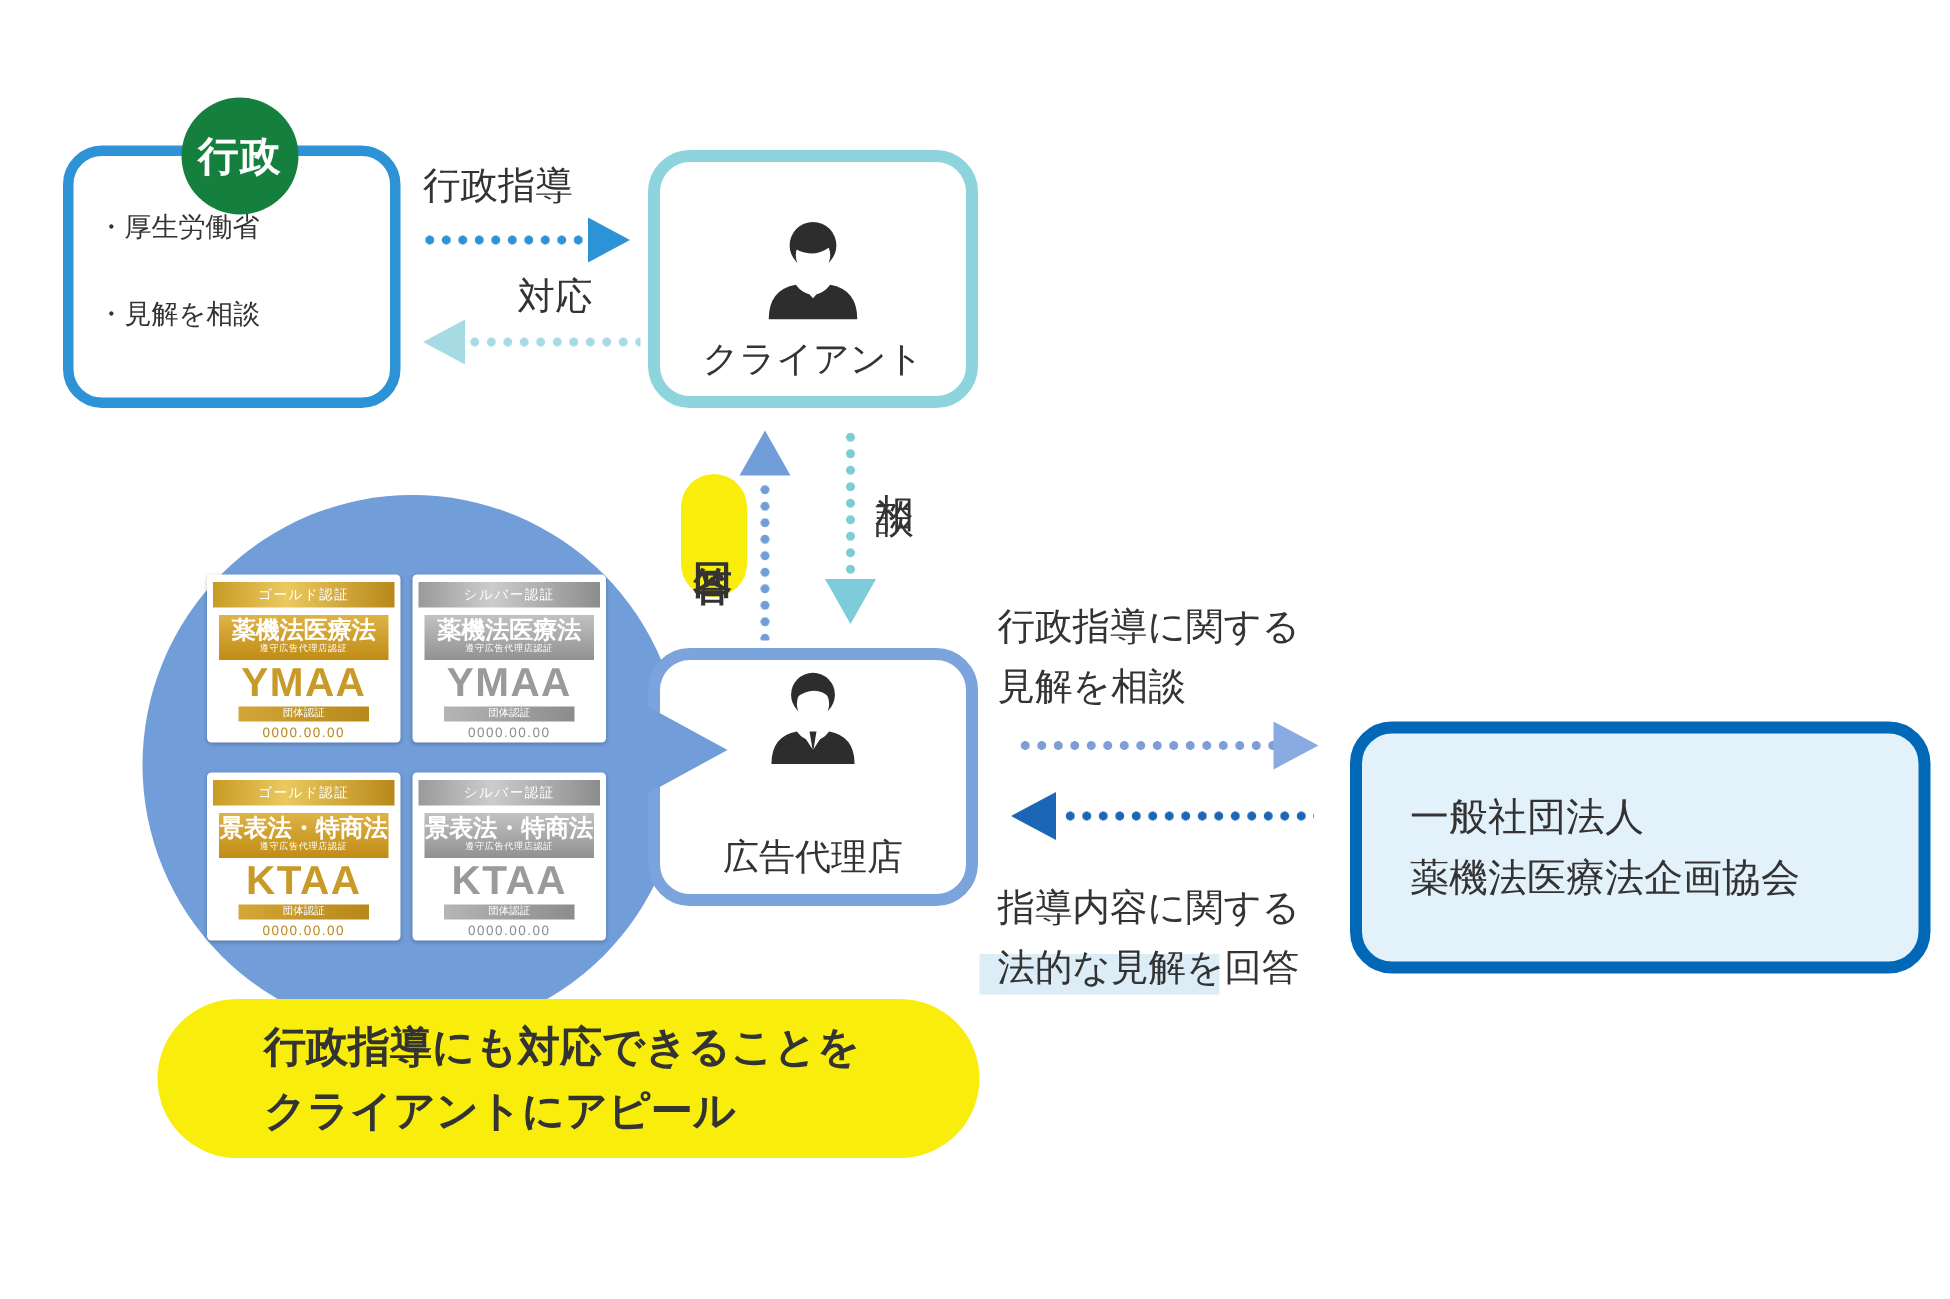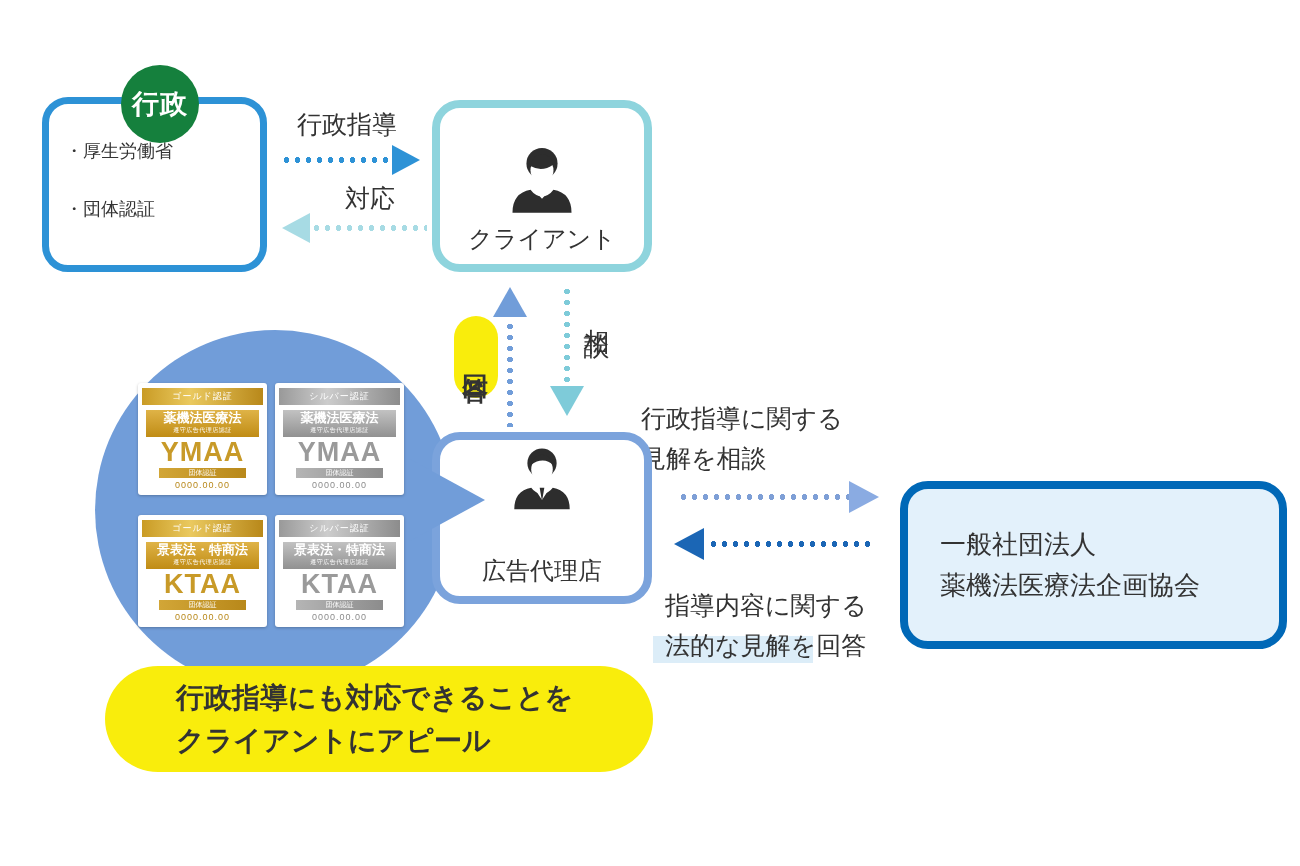--- a/index.html
+++ b/index.html
@@ -40,21 +40,21 @@
                   border-bottom:42px solid transparent;border-left:77px solid #719dd9;z-index:3;}
 
   
   .badges{left:138px;top:383px;width:306px;display:grid;grid-template-columns:129px 129px;
           gap:20px 8px;z-index:2;}
   .badge{background:#fff;border-radius:3px;padding:5px 4px 4px;display:flex;flex-direction:column;
          align-items:center;height:112px;box-sizing:border-box;box-shadow:0 1px 3px rgba(0,0,0,.25);}
   .b-head{width:100%;height:17px;line-height:17px;color:#fff;font-size:9px;text-align:center;
           letter-spacing:1px;}
   .b-plate{margin-top:5px;width:94%;color:#fff;text-align:center;padding:2px 0 3px;}
-  .b-law{font-family:Liberation Mono, monospace;font-weight:bold;font-size:13px;line-height:1.15;}
+  .b-law{font-family:Liberation Serif, serif;font-weight:bold;font-size:16px;line-height:1.15;}
   .b-sub{font-size:6px;line-height:1.1;letter-spacing:.5px;}
   .b-acr{font-weight:bold;font-size:27px;line-height:1.05;letter-spacing:1px;margin-top:1px;}
   .b-ribbon{width:72%;font-size:7px;line-height:10px;color:#fff;text-align:center;margin-top:2px;}
   .b-date{font-size:9px;letter-spacing:1px;margin-top:2px;}
   .gold .b-head  {background:linear-gradient(90deg,#c99b25,#eac95f 40%,#b8881a);}
   .gold .b-plate {background:linear-gradient(180deg,#dfb347,#c08c15);}
   .gold .b-ribbon{background:linear-gradient(90deg,#d2a637,#b8881a);}
   .gold .b-acr{color:#c89a28;} .gold .b-date{color:#b8881a;}
   .silver .b-head  {background:linear-gradient(90deg,#999,#ccc 40%,#8c8c8c);}
   .silver .b-plate {background:linear-gradient(180deg,#c2c2c2,#919191);}
@@ -129,26 +129,26 @@
       </div>
       <div class="b-acr">KTAA</div>
       <div class="b-ribbon">団体認証</div>
       <div class="b-date">0000.00.00</div>
     </div>
   </div>
 
   <div class="abs gov-box">
     <div class="gov-list">
       <div>・厚生労働省</div>
-      <div>・団体認証</div>
+      <div>・見解を相談</div>
     </div>
   </div>
   <div class="abs gov-badge">行政</div>
 
-  <div class="lbl" style="left:297px;top:112px;width:132px;text-align:left;">行政指導</div>
+  <div class="lbl" style="left:266px;top:112px;width:132px;text-align:center;">行政指導</div>
   <div class="dh c-govblue" style="left:281px;top:157px;width:112px;"></div>
   <div class="tri" style="left:392px;top:145px;border-top:15px solid transparent;border-bottom:15px solid transparent;border-left:28px solid #2d92d6;"></div>
   <div class="lbl" style="left:315px;top:186px;width:110px;text-align:center;">対応</div>
   <div class="tri" style="left:282px;top:213px;border-top:15px solid transparent;border-bottom:15px solid transparent;border-right:28px solid #a7dbe4;"></div>
   <div class="dh c-lteal" style="left:311px;top:225px;width:116px;"></div>
 
   <div class="abs person-box client-box">
     <svg viewBox="0 0 100 100" width="82" height="82">
       <circle cx="50" cy="30" r="19" fill="#2d2d2d"></circle>
       <ellipse cx="50" cy="38" rx="14" ry="15" fill="#fff"></ellipse>
@@ -172,21 +172,21 @@
       <circle cx="50" cy="30" r="19" fill="#2d2d2d"></circle>
       <ellipse cx="50" cy="38" rx="14" ry="15" fill="#fff"></ellipse>
       <path d="M35 33 q3 -14 15 -14 q12 0 15 14 q-8 -8 -18 -6 q-8 2 -12 6 z" fill="#2d2d2d"></path>
       <path d="M14 90 q0 -24 22 -28 q6 8 14 8 q8 0 14 -8 q22 4 22 28 z" fill="#2d2d2d"></path>
       <polygon points="39,61 50,78 61,61 56,58 50,64 44,58" fill="#fff"></polygon>
       <polygon points="47,62 53,62 50,80" fill="#2d2d2d"></polygon>
     </svg>
     <div class="person-label">広告代理店</div>
   </div>
 
-  <div class="lbl two-line" style="left:641px;top:398px;">
+  <div class="lbl two-line" style="left:665px;top:398px;">
     <div>行政指導に関する</div>
     <div>見解を相談</div>
   </div>
   <div class="dh c-peri2" style="left:678px;top:494px;width:172px;"></div>
   <div class="tri" style="left:849px;top:481px;border-top:16px solid transparent;border-bottom:16px solid transparent;border-left:30px solid #8aabe2;"></div>
 
   <div class="tri" style="left:674px;top:528px;border-top:16px solid transparent;border-bottom:16px solid transparent;border-right:30px solid #1b66b5;"></div>
   <div class="dh c-dblue" style="left:708px;top:541px;width:168px;"></div>
 
   <div class="abs reply-highlight"></div>

